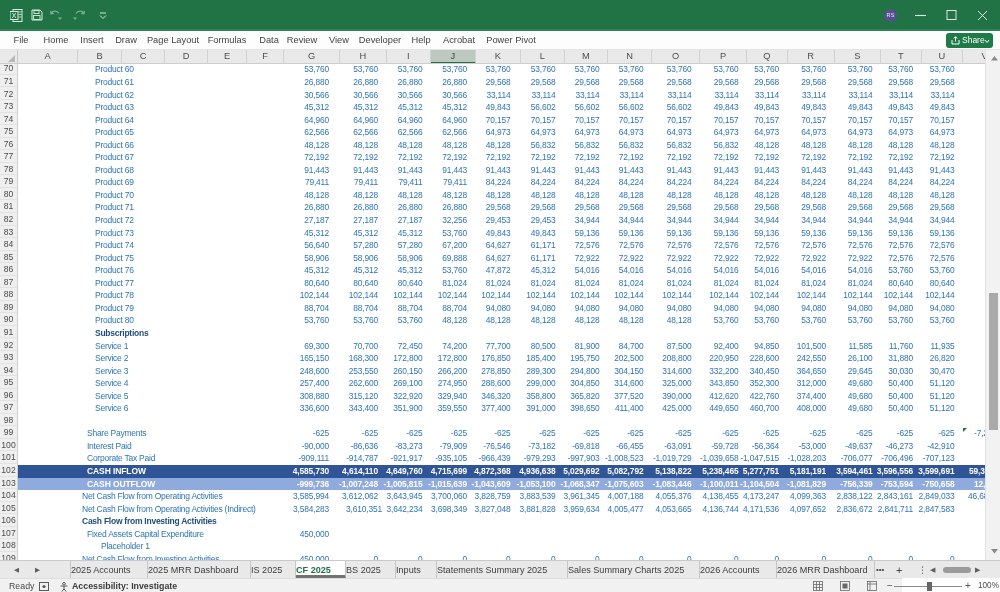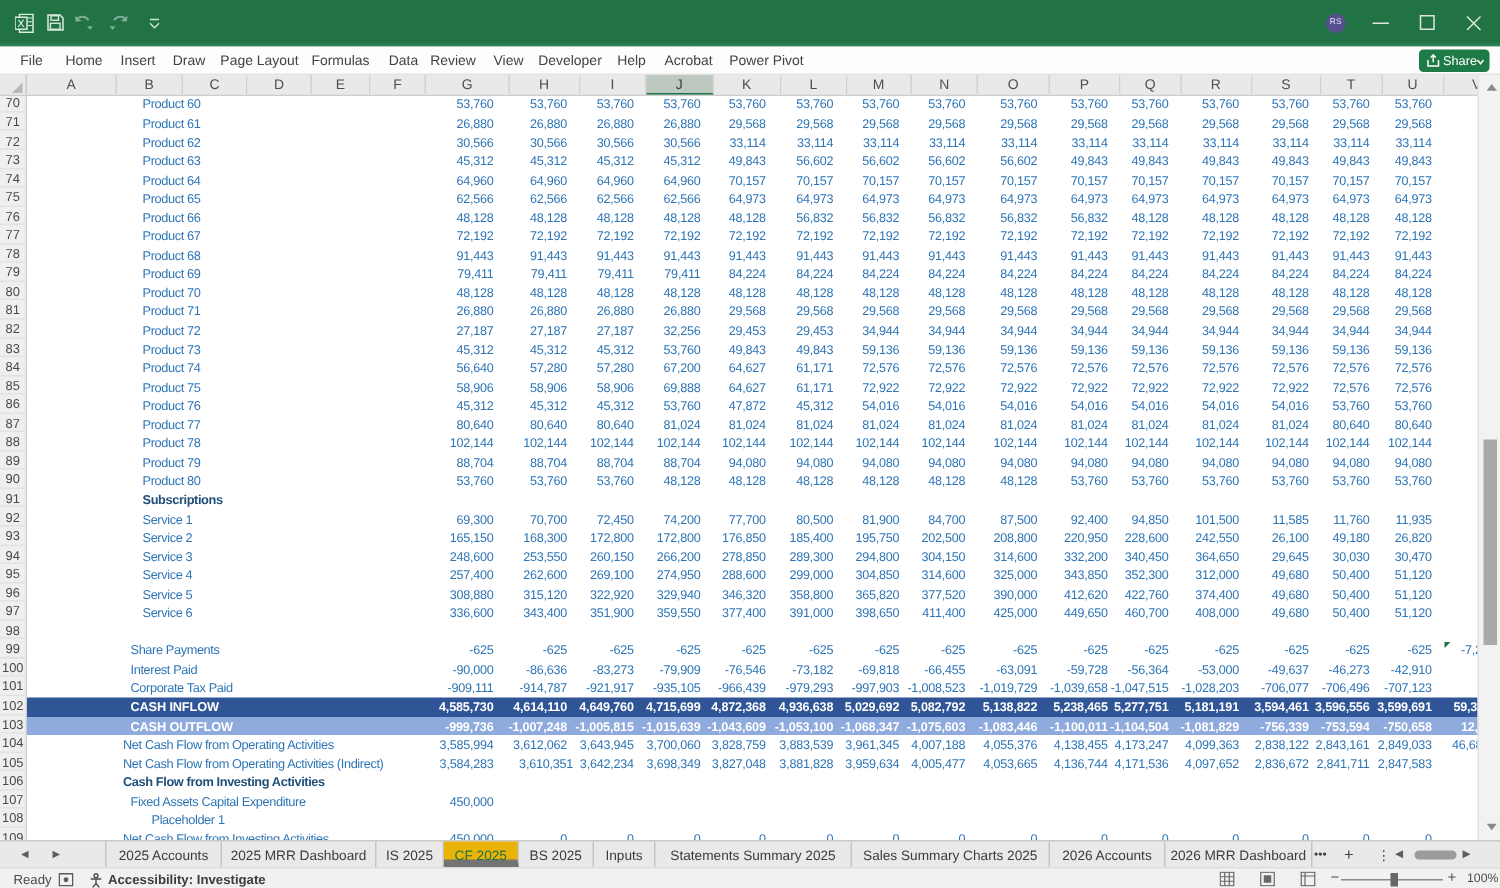--- a/index.html
+++ b/index.html
@@ -30,26 +30,26 @@
 .num{transform:translateX(-100%);}
 .bold{font-weight:bold;color:#1f4e79}
 .band{position:absolute;left:0;width:969.5px}
 .b1{background:#2f5597}.b2{background:#8faadc}
 .wt{color:#fff;font-weight:bold;letter-spacing:-.1px}
 
 #vscroll{left:985px;top:50px;width:15px;height:510px;background:#f2f2f2;border-left:1px solid #e2e2e2}
 #vthumb{position:absolute;left:3px;top:243px;width:9px;height:137px;background:#a9a9a9}
 
 #tabbar{left:0;top:560px;width:1000px;height:18px;background:#e9e9e9;border-top:1px solid #c9c9c9}
-.stab{position:absolute;top:0;height:18px;line-height:18px;font-size:9.1px;color:#3c3c3c;text-align:center;border-right:1px solid #c6c6c6}
+.stab{position:absolute;top:0;height:18px;line-height:18px;font-size:9.1px;color:#3c3c3c;text-align:left;border-right:1px solid #c6c6c6}
 .stab.first{border-left:1px solid #c6c6c6}
-.stab.act{background:#eab308;color:#1e7145;font-weight:normal;border-bottom:6px solid #737373}
+.stab.act{background:#ffffff;color:#1e7145;font-weight:bold;border-bottom:4px solid #737373}
 .tnav{position:absolute;color:#5d5d5d;font-size:6.5px;top:0;height:18px;line-height:18px}
 
-#status{left:0;top:578px;width:1000px;height:14px;background:#f1f1f1;border-top:1px solid #dedede;font-size:8.8px;color:#4a4a4a}
+#status{left:0;top:578px;width:902px;height:14px;background:#f1f1f1;border-top:1px solid #dedede;font-size:8.8px;color:#4a4a4a}
 #status .s{position:absolute;top:0;height:14px;line-height:14px}
 </style></head>
 <body>
 <div id="app">
     <div class="abs" id="title">
       <div class="lite"></div>
       <svg class="abs" style="left:10px;top:9px" width="13" height="13" viewBox="0 0 13 13">
 <rect x="3" y="0.5" width="9" height="12" fill="none" stroke="#dcebe1" stroke-width="1"></rect>
 <rect x="0" y="2.5" width="8" height="8" fill="#217346" stroke="#dcebe1" stroke-width="1"></rect>
 <text x="4" y="9" font-size="7" fill="#ffffff" text-anchor="middle" font-family="Liberation Sans">X</text>
@@ -538,21 +538,21 @@
       <div class="cell num" style="top:288.55px;height:12.55px;line-height:12.55px;left:449px">172,800</div>
       <div class="cell num" style="top:288.55px;height:12.55px;line-height:12.55px;left:492.5px">176,850</div>
       <div class="cell num" style="top:288.55px;height:12.55px;line-height:12.55px;left:537.5px">185,400</div>
       <div class="cell num" style="top:288.55px;height:12.55px;line-height:12.55px;left:581.5px">195,750</div>
       <div class="cell num" style="top:288.55px;height:12.55px;line-height:12.55px;left:625.5px">202,500</div>
       <div class="cell num" style="top:288.55px;height:12.55px;line-height:12.55px;left:673.5px">208,800</div>
       <div class="cell num" style="top:288.55px;height:12.55px;line-height:12.55px;left:720.5px">220,950</div>
       <div class="cell num" style="top:288.55px;height:12.55px;line-height:12.55px;left:761px">228,600</div>
       <div class="cell num" style="top:288.55px;height:12.55px;line-height:12.55px;left:808px">242,550</div>
       <div class="cell num" style="top:288.55px;height:12.55px;line-height:12.55px;left:854.5px">26,100</div>
-      <div class="cell num" style="top:288.55px;height:12.55px;line-height:12.55px;left:895px">49,180</div>
+      <div class="cell num" style="top:288.55px;height:12.55px;line-height:12.55px;left:895px">31,880</div>
       <div class="cell num" style="top:288.55px;height:12.55px;line-height:12.55px;left:936.5px">26,820</div>
       <div class="cell lab" style="top:301.10px;height:12.55px;line-height:12.55px;left:77px">Service 3</div>
       <div class="cell num" style="top:301.10px;height:12.55px;line-height:12.55px;left:311px">248,600</div>
       <div class="cell num" style="top:301.10px;height:12.55px;line-height:12.55px;left:360px">253,550</div>
       <div class="cell num" style="top:301.10px;height:12.55px;line-height:12.55px;left:404.5px">260,150</div>
       <div class="cell num" style="top:301.10px;height:12.55px;line-height:12.55px;left:449px">266,200</div>
       <div class="cell num" style="top:301.10px;height:12.55px;line-height:12.55px;left:492.5px">278,850</div>
       <div class="cell num" style="top:301.10px;height:12.55px;line-height:12.55px;left:537.5px">289,300</div>
       <div class="cell num" style="top:301.10px;height:12.55px;line-height:12.55px;left:581.5px">294,800</div>
       <div class="cell num" style="top:301.10px;height:12.55px;line-height:12.55px;left:625.5px">304,150</div>

